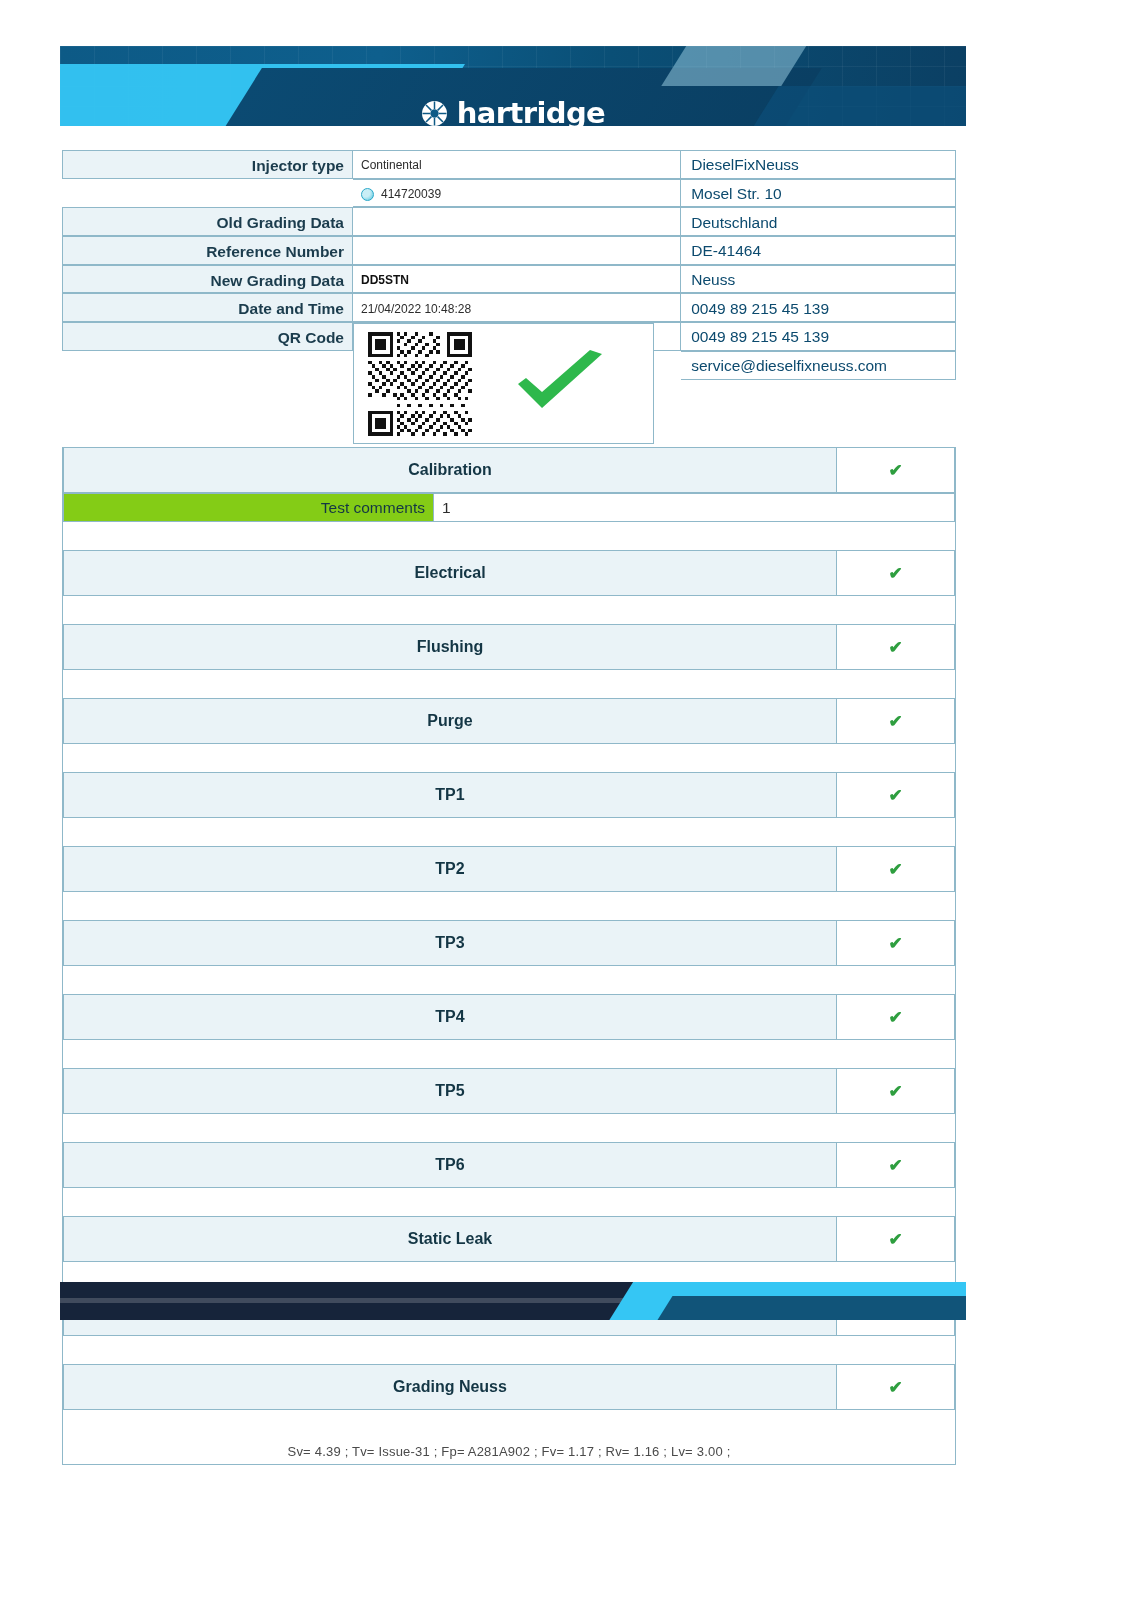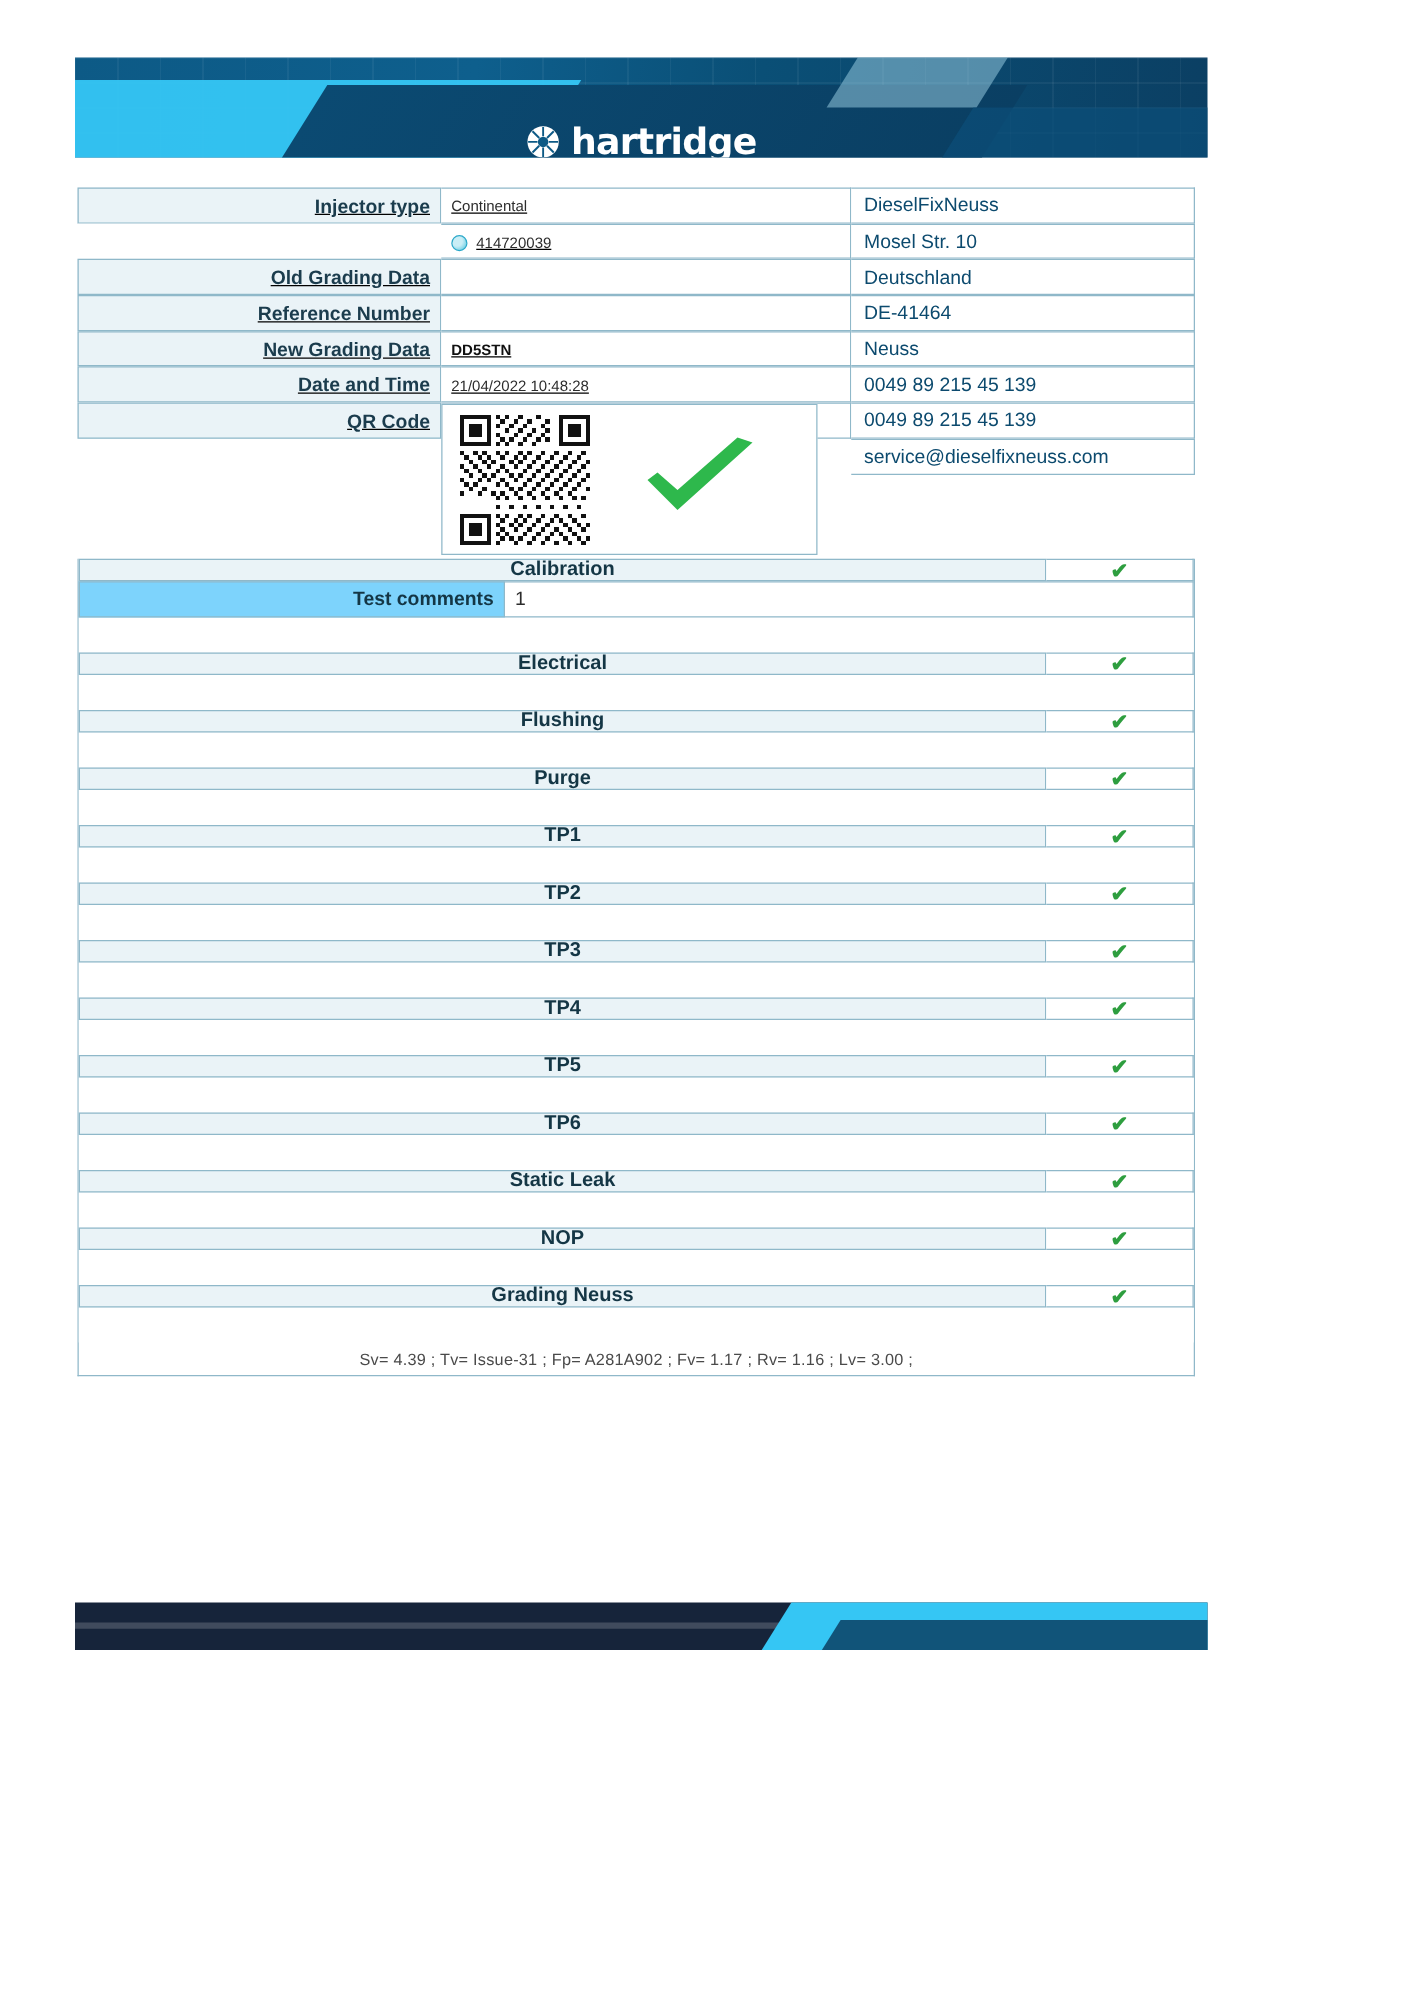--- a/index.html
+++ b/index.html
@@ -143,21 +143,21 @@
   }
 
   
   .info {
     position: absolute;
     left: 62px;
     top: 150px;
     width: 894px;
     display: flex;
   }
-  .info-left { width: 676px; text-decoration: underline; }
+  .info-left { width: 676px; }
   .info-right { width: 300px; }
 
   .irow {
     display: flex;
     height: 28.7px;
     box-sizing: border-box;
   }
   .lbl {
     width: 291px;
     box-sizing: border-box;
@@ -248,21 +248,21 @@
     top: 447px;
     width: 894px;
     box-sizing: border-box;
     border: 1px solid #8fb8c9;
     border-top: none;
     background: #ffffff;
     padding: 0;
   }
   .res-row {
     display: flex;
-    height: 18px;
+    height: 46px;
     box-sizing: border-box;
   }
   .res-name {
     flex: 1;
     box-sizing: border-box;
     border: 1px solid #8fb8c9;
     background: #eaf3f7;
     color: #143645;
     font-weight: bold;
     font-size: 16px;
@@ -284,26 +284,26 @@
     font-weight: bold;
   }
   .res-gap { height: 28px; background: #ffffff; }
 
   .comment-row {
     display: flex;
     height: 29px;
     box-sizing: border-box;
   }
   .comment-lbl {
-    width: 341px;
-    box-sizing: border-box;
-    border: 1px solid #8fb8c9;
-    background: #7dd3fc;
+    width: 371px;
+    box-sizing: border-box;
+    border: 1px solid #8fb8c9;
+    background: #84cc16;
     color: #143645;
-    font-weight: bold;
+    font-weight: normal;
     font-size: 15.5px;
     text-align: right;
     padding-right: 8px;
     display: flex;
     align-items: center;
     justify-content: flex-end;
   }
   .comment-val {
     flex: 1;
     box-sizing: border-box;

